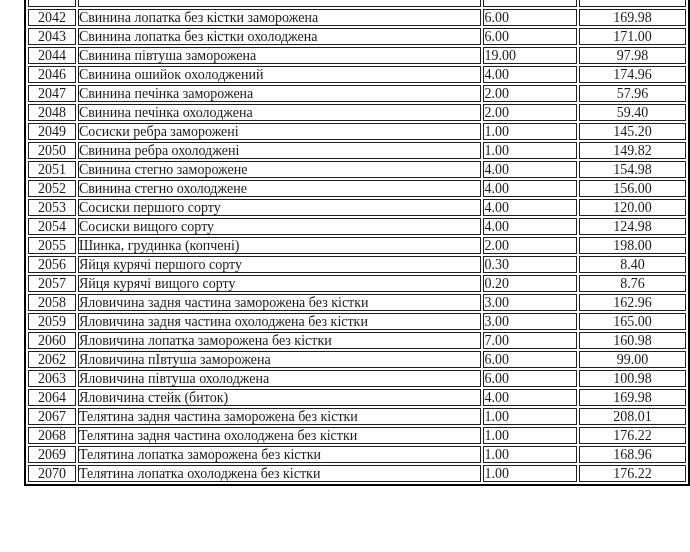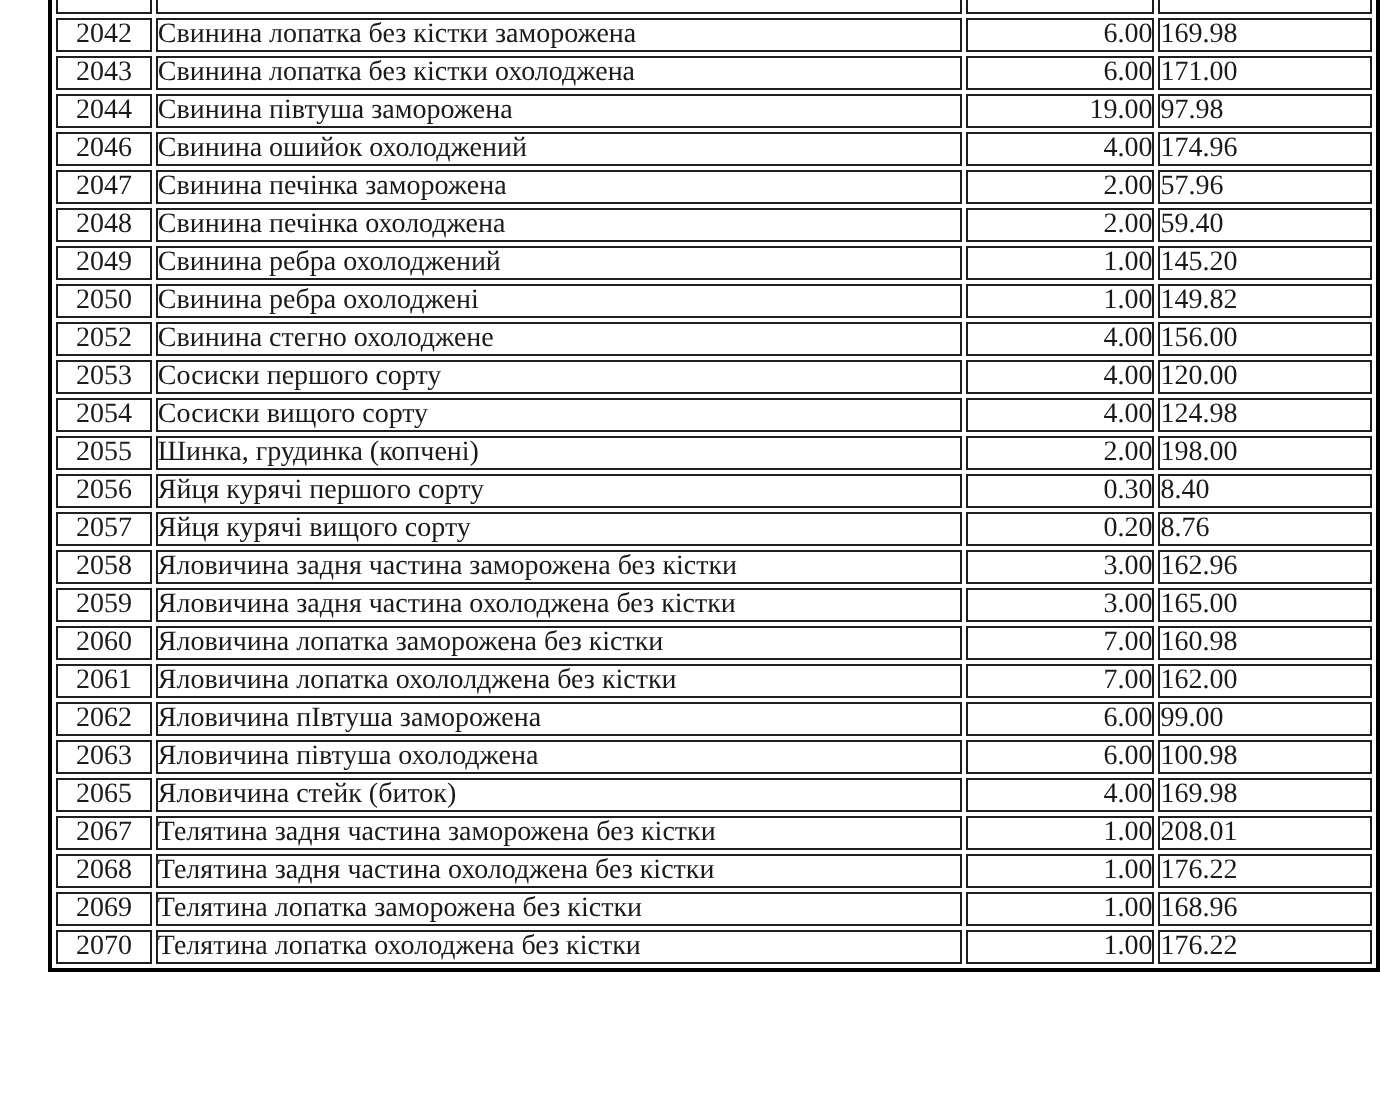--- a/index.html
+++ b/index.html
@@ -33,22 +33,22 @@
     height: 16px;
     padding: 0;
     font-size: 14px;
     line-height: 15px;
     white-space: nowrap;
     overflow: hidden;
     background: #ffffff;
   }
   td.c-id    { width: 48px;  text-align: center; }
   td.c-name  { width: 404px; text-align: left; padding-left: 3px; font-family: Liberation Serif, serif; }
-  td.c-qty   { width: 94px;  text-align: right; padding-right: 20px; }
-  td.c-price { width: 107px; text-align: left; }
+  td.c-qty   { width: 94px;  text-align: left; padding-right: 20px; }
+  td.c-price { width: 107px; text-align: center; }
   tr.partial-row td { background: #ffffff; }
 </style>
 </head>
 <body>
 
 <div class="table-wrap">
   <table class="price-table">
     <colgroup>
       <col style="width:36px">
       <col style="width:404px">
@@ -94,29 +94,35 @@
     <td class="c-price">57.96</td>
   </tr>
         <tr>
     <td class="c-id">2048</td>
     <td class="c-name">Свинина печінка охолоджена</td>
     <td class="c-qty">2.00</td>
     <td class="c-price">59.40</td>
   </tr>
         <tr>
     <td class="c-id">2049</td>
-    <td class="c-name">Свинина ребра охолоджений</td>
+    <td class="c-name">Сосиски ребра заморожені</td>
     <td class="c-qty">1.00</td>
     <td class="c-price">145.20</td>
   </tr>
         <tr>
     <td class="c-id">2050</td>
     <td class="c-name">Свинина ребра охолоджені</td>
     <td class="c-qty">1.00</td>
     <td class="c-price">149.82</td>
+  </tr>
+        <tr>
+    <td class="c-id">2051</td>
+    <td class="c-name">Свинина стегно заморожене</td>
+    <td class="c-qty">4.00</td>
+    <td class="c-price">154.98</td>
   </tr>
         <tr>
     <td class="c-id">2052</td>
     <td class="c-name">Свинина стегно охолоджене</td>
     <td class="c-qty">4.00</td>
     <td class="c-price">156.00</td>
   </tr>
         <tr>
     <td class="c-id">2053</td>
     <td class="c-name">Сосиски першого сорту</td>
@@ -159,39 +165,33 @@
     <td class="c-qty">3.00</td>
     <td class="c-price">165.00</td>
   </tr>
         <tr>
     <td class="c-id">2060</td>
     <td class="c-name">Яловичина лопатка заморожена без кістки</td>
     <td class="c-qty">7.00</td>
     <td class="c-price">160.98</td>
   </tr>
         <tr>
-    <td class="c-id">2061</td>
-    <td class="c-name">Яловичина лопатка охололджена без кістки</td>
-    <td class="c-qty">7.00</td>
-    <td class="c-price">162.00</td>
-  </tr>
-        <tr>
     <td class="c-id">2062</td>
     <td class="c-name">Яловичина пІвтуша заморожена</td>
     <td class="c-qty">6.00</td>
     <td class="c-price">99.00</td>
   </tr>
         <tr>
     <td class="c-id">2063</td>
     <td class="c-name">Яловичина півтуша охолоджена</td>
     <td class="c-qty">6.00</td>
     <td class="c-price">100.98</td>
   </tr>
         <tr>
-    <td class="c-id">2065</td>
+    <td class="c-id">2064</td>
     <td class="c-name">Яловичина стейк (биток)</td>
     <td class="c-qty">4.00</td>
     <td class="c-price">169.98</td>
   </tr>
         <tr>
     <td class="c-id">2067</td>
     <td class="c-name">Телятина задня частина заморожена без кістки</td>
     <td class="c-qty">1.00</td>
     <td class="c-price">208.01</td>
   </tr>

